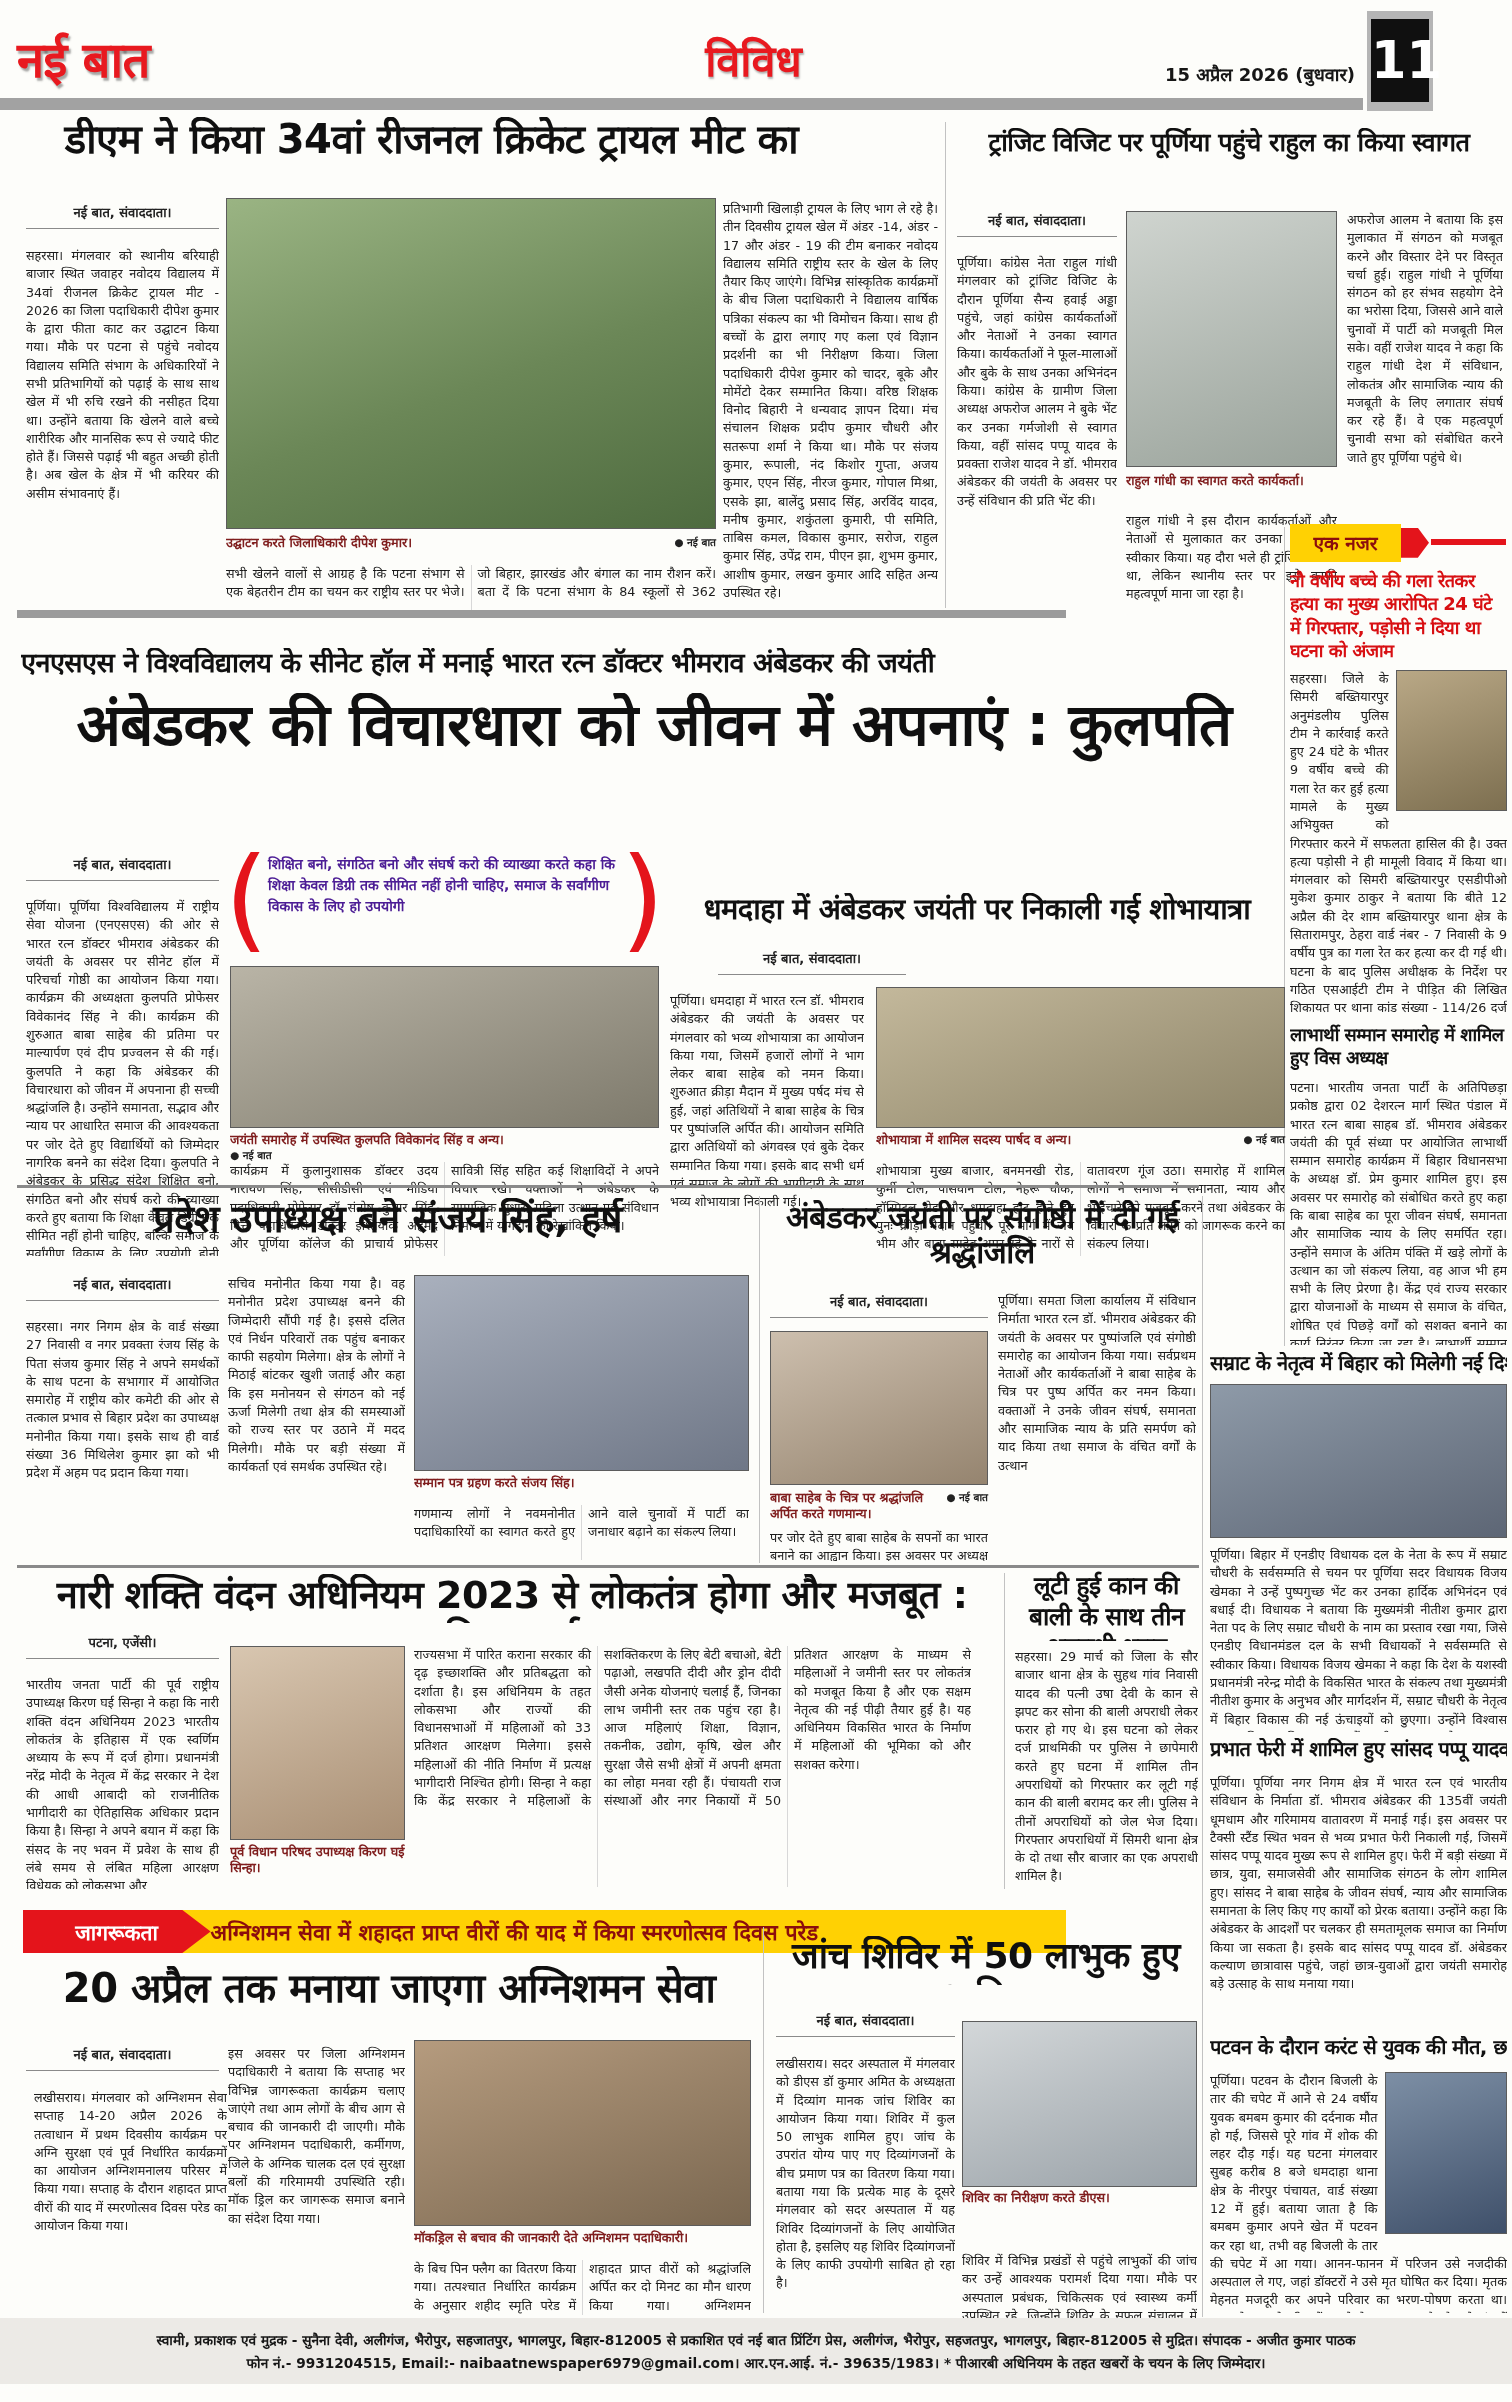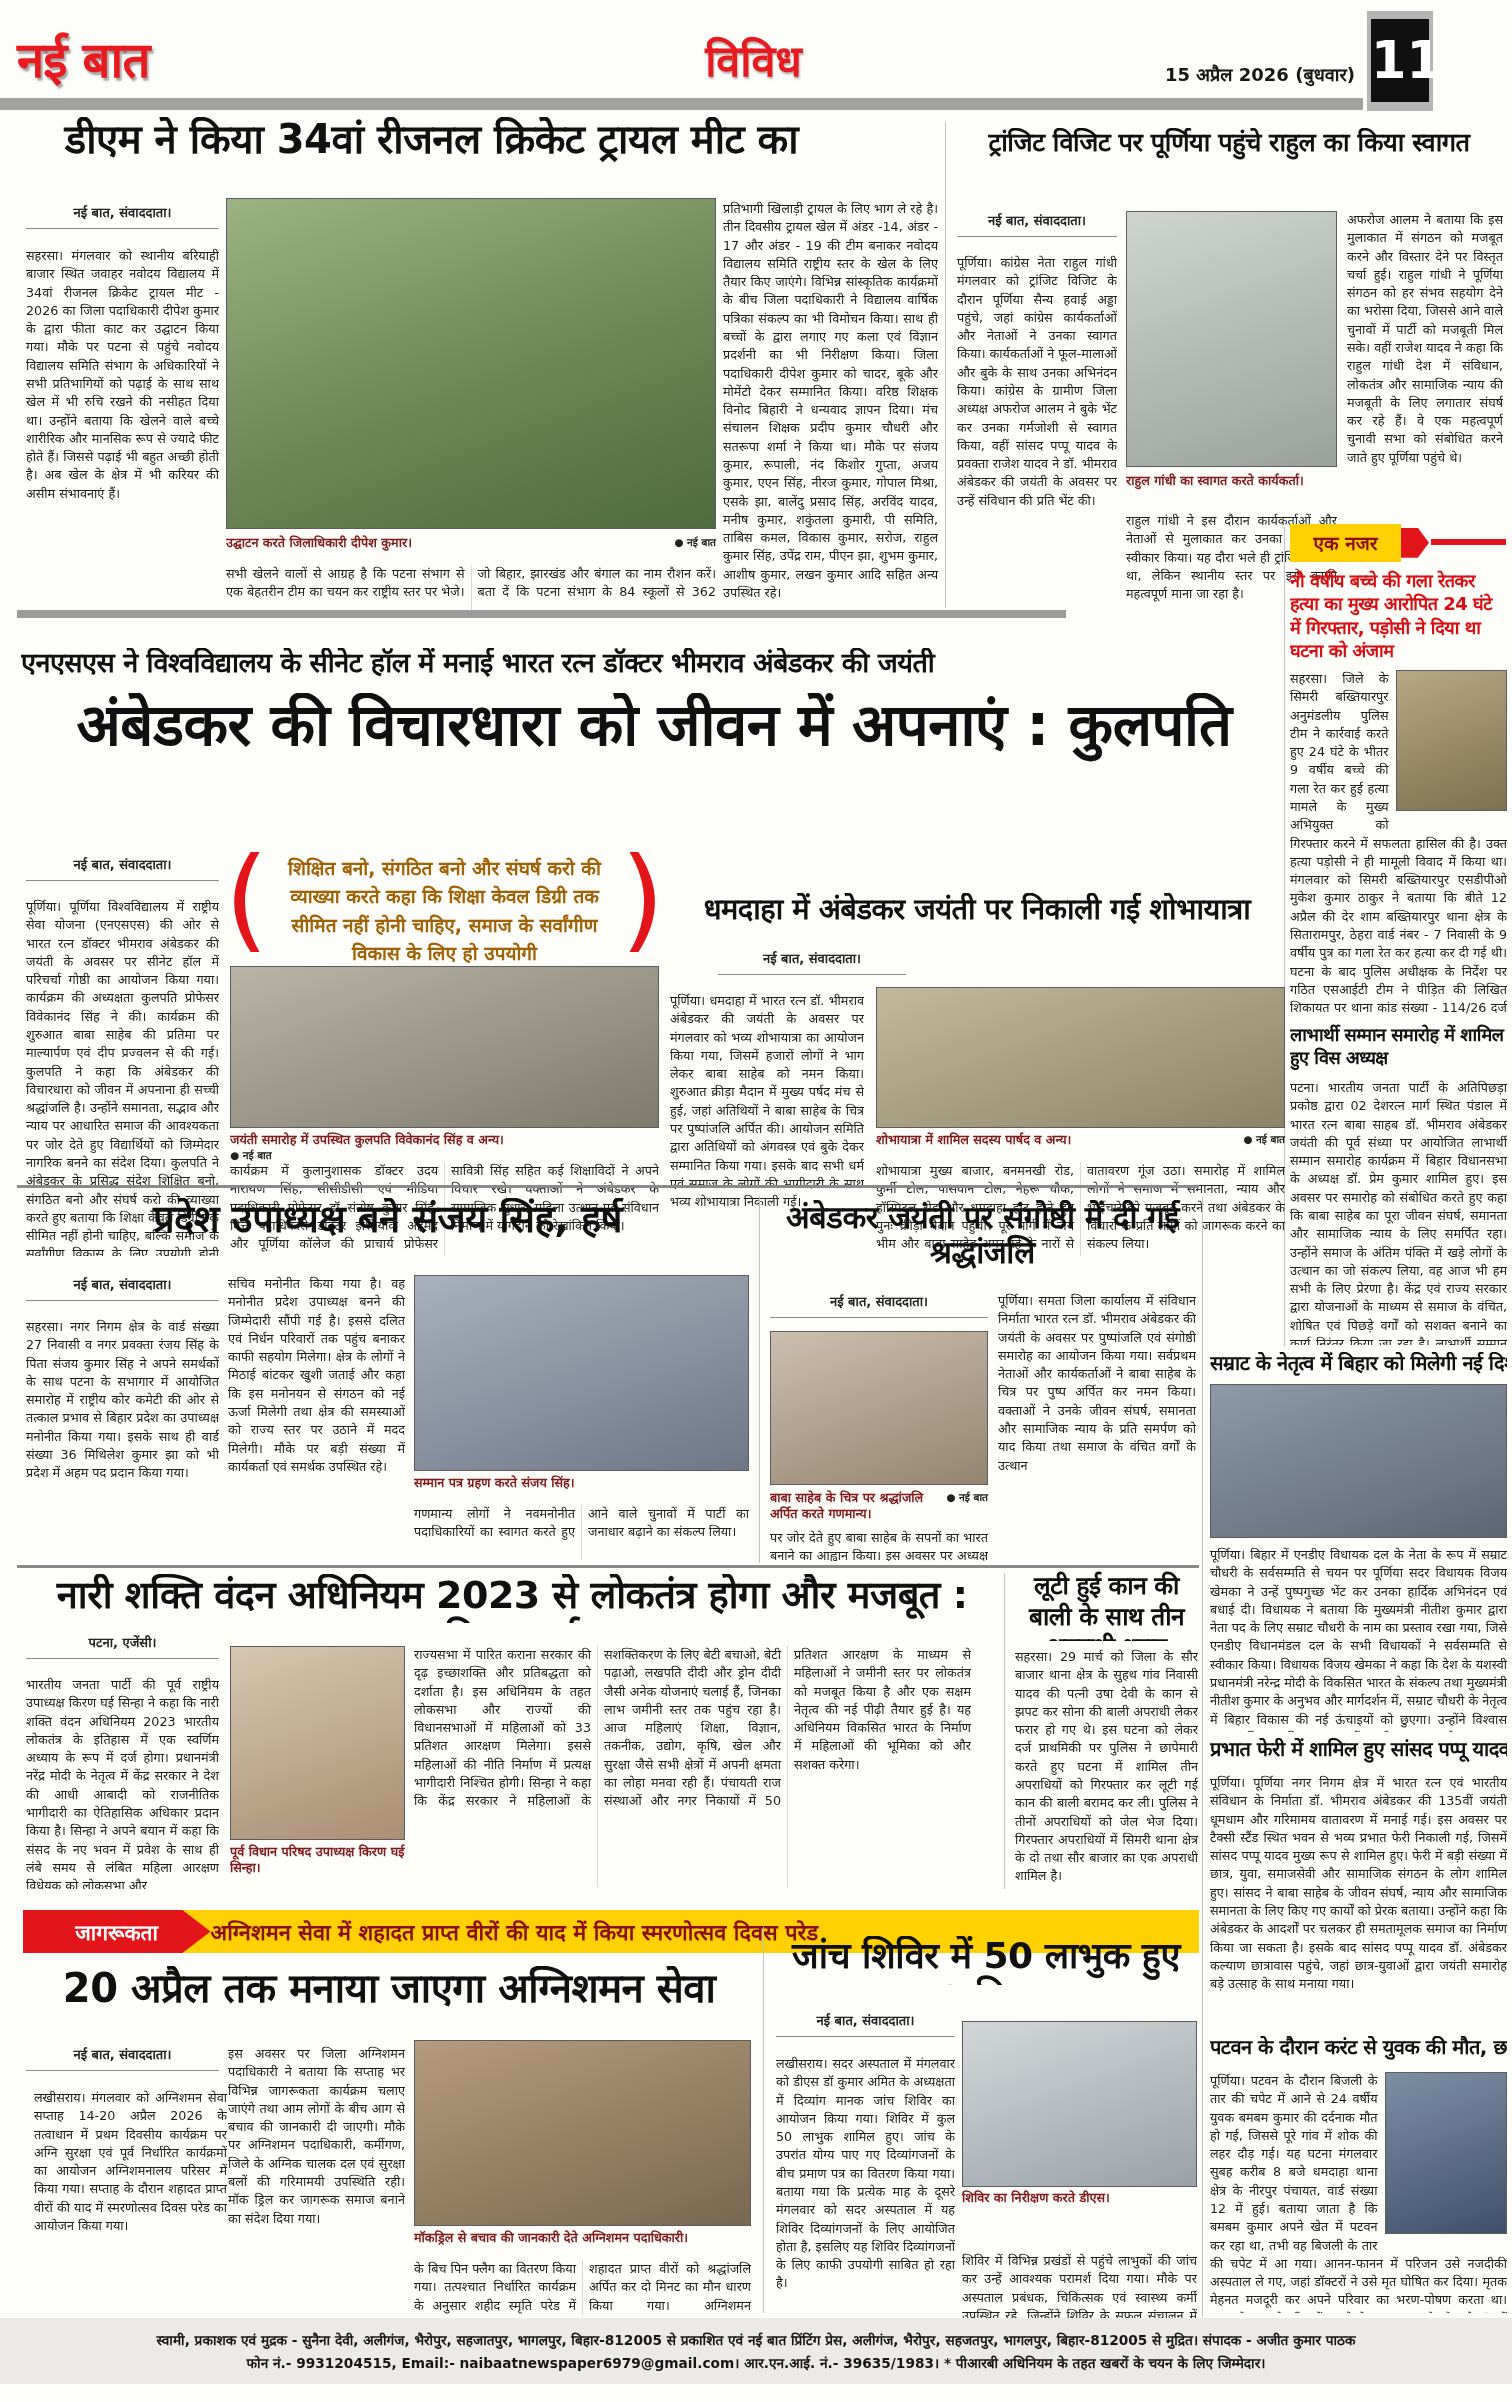--- a/index.html
+++ b/index.html
@@ -20,21 +20,21 @@
   .two-col{column-count:2;column-gap:13px;column-rule:0.9px solid #d8d8d8;}
   .three-col{column-count:3;column-gap:13px;column-rule:0.9px solid #d8d8d8;}
   .masthead{font-size:49px;font-weight:800;color:#e8191f;text-shadow:1.9px 2.8px 1.9px rgba(60,60,60,.45);letter-spacing:-0.9px;}
   .sectionname{font-size:43px;font-weight:800;color:#e8191f;text-shadow:0.9px 1.9px 1.9px rgba(60,60,60,.4);}
   .pagebox{background:#101010;color:#fff;font-size:51px;font-weight:800;text-align:center;}
   .banner-label{background:#e4141b;color:#fff;font-weight:800;display:flex;align-items:center;
     justify-content:center;clip-path:polygon(0 0,85% 0,100% 50%,85% 100%,0 100%);}
   .kickerband{background:#ffd103;display:flex;align-items:center;}
   .kickertext{color:#8b0d0d;font-weight:800;}
   .pq-paren{position:absolute;color:#e4141b;font-size:113px;font-weight:400;line-height:1;top:-3.8px;}
-  .quote{font-size:19px;font-weight:700;text-align:center;line-height:1.5;color:#a16207;}
+  .quote{font-size:14px;font-weight:700;text-align:left;line-height:1.5;color:#4c1d95;}
   .floatphoto{float:right;margin:0 0 5.6px 7.5px;}
 </style>
 </head>
 <body>
 
 <div id="page">
 
   <div class="abs masthead" style="left:17px;top:24.5px;width:301px;height:62px;">नई बात</div>
   <div class="abs sectionname center" style="left:584px;top:30px;width:339px;height:56px;">विविध</div>
   <div class="abs" style="left:1073px;top:62px;width:282px;text-align:right;font-size:18px;font-weight:700;">15 अप्रैल 2026 (बुधवार)</div>
@@ -142,21 +142,21 @@
   <div class="abs byline" style="left:26px;top:1633px;width:193px;">पटना, एजेंसी।</div>
   <div class="abs bodytext" style="left:26px;top:1676px;width:193px;height:213px;">भारतीय जनता पार्टी की पूर्व राष्ट्रीय उपाध्यक्ष किरण घई सिन्हा ने कहा कि नारी शक्ति वंदन अधिनियम 2023 भारतीय लोकतंत्र के इतिहास में एक स्वर्णिम अध्याय के रूप में दर्ज होगा। प्रधानमंत्री नरेंद्र मोदी के नेतृत्व में केंद्र सरकार ने देश की आधी आबादी को राजनीतिक भागीदारी का ऐतिहासिक अधिकार प्रदान किया है। सिन्हा ने अपने बयान में कहा कि संसद के नए भवन में प्रवेश के साथ ही लंबे समय से लंबित महिला आरक्षण विधेयक को लोकसभा और</div>
   <div class="abs photo" style="left:230px;top:1646px;width:175px;height:194px;background:linear-gradient(160deg,#d8c6b0,#a98f74);"></div>
   <div class="abs caption" style="left:230px;top:1844px;width:175px;height:41px;">पूर्व विधान परिषद उपाध्यक्ष किरण घई सिन्हा।</div>
   <div class="abs bodytext three-col" style="left:414px;top:1646px;width:557px;height:241px;">राज्यसभा में पारित कराना सरकार की दृढ़ इच्छाशक्ति और प्रतिबद्धता को दर्शाता है। इस अधिनियम के तहत लोकसभा और राज्यों की विधानसभाओं में महिलाओं को 33 प्रतिशत आरक्षण मिलेगा। इससे महिलाओं की नीति निर्माण में प्रत्यक्ष भागीदारी निश्चित होगी। सिन्हा ने कहा कि केंद्र सरकार ने महिलाओं के सशक्तिकरण के लिए बेटी बचाओ, बेटी पढ़ाओ, लखपति दीदी और ड्रोन दीदी जैसी अनेक योजनाएं चलाई हैं, जिनका लाभ जमीनी स्तर तक पहुंच रहा है। आज महिलाएं शिक्षा, विज्ञान, तकनीक, उद्योग, कृषि, खेल और सुरक्षा जैसे सभी क्षेत्रों में अपनी क्षमता का लोहा मनवा रही हैं। पंचायती राज संस्थाओं और नगर निकायों में 50 प्रतिशत आरक्षण के माध्यम से महिलाओं ने जमीनी स्तर पर लोकतंत्र को मजबूत किया है और एक सक्षम नेतृत्व की नई पीढ़ी तैयार हुई है। यह अधिनियम विकसित भारत के निर्माण में महिलाओं की भूमिका को और सशक्त करेगा।</div>
 
   <div class="abs vrule" style="left:1004px;top:1573px;height:316px;"></div>
   <div class="abs headline center" style="left:1015px;top:1571px;width:183px;height:70px;font-size:24.5px;line-height:1.25;">लूटी हुई कान की बाली के साथ तीन अपराधी धराए</div>
   <div class="abs bodytext" style="left:1015px;top:1648px;width:183px;height:241px;">सहरसा। 29 मार्च को जिला के सौर बाजार थाना क्षेत्र के सुहथ गांव निवासी यादव की पत्नी उषा देवी के कान से झपट कर सोना की बाली अपराधी लेकर फरार हो गए थे। इस घटना को लेकर दर्ज प्राथमिकी पर पुलिस ने छापेमारी करते हुए घटना में शामिल तीन अपराधियों को गिरफ्तार कर लूटी गई कान की बाली बरामद कर ली। पुलिस ने तीनों अपराधियों को जेल भेज दिया। गिरफ्तार अपराधियों में सिमरी थाना क्षेत्र के दो तथा सौर बाजार का एक अपराधी शामिल है।</div>
 
-  <div class="abs kickerband" style="left:22.6px;top:1910px;width:1176px;height:43px;">
+  <div class="abs kickerband" style="left:22.6px;top:1910px;width:1043px;height:43px;">
     <div class="banner-label" style="width:188px;height:43px;font-size:21px;">जागरूकता</div>
     <div class="kickertext" style="flex:1;text-align:left;font-size:21.7px;">अग्निशमन सेवा में शहादत प्राप्त वीरों की याद में किया स्मरणोत्सव दिवस परेड</div>
   </div>
   <div class="abs headline center" style="left:22.6px;top:1966px;width:733px;height:53px;font-size:40px;">20 अप्रैल तक मनाया जाएगा अग्निशमन सेवा सप्ताह</div>
   <div class="abs byline" style="left:26px;top:2045px;width:193px;">नई बात, संवाददाता।</div>
   <div class="abs bodytext" style="left:26px;top:2089px;width:193px;height:224px;margin-left:8px;">लखीसराय। मंगलवार को अग्निशमन सेवा सप्ताह 14-20 अप्रैल 2026 के तत्वाधान में प्रथम दिवसीय कार्यक्रम पर अग्नि सुरक्षा एवं पूर्व निर्धारित कार्यक्रमों का आयोजन अग्निशमनालय परिसर में किया गया। सप्ताह के दौरान शहादत प्राप्त वीरों की याद में स्मरणोत्सव दिवस परेड का आयोजन किया गया।</div>
   <div class="abs bodytext" style="left:228px;top:2045px;width:177px;height:267px;">इस अवसर पर जिला अग्निशमन पदाधिकारी ने बताया कि सप्ताह भर विभिन्न जागरूकता कार्यक्रम चलाए जाएंगे तथा आम लोगों के बीच आग से बचाव की जानकारी दी जाएगी। मौके पर अग्निशमन पदाधिकारी, कर्मीगण, जिले के अग्निक चालक दल एवं सुरक्षा बलों की गरिमामयी उपस्थिति रही। मॉक ड्रिल कर जागरूक समाज बनाने का संदेश दिया गया।</div>
   <div class="abs photo" style="left:414px;top:2040px;width:337px;height:186px;background:linear-gradient(160deg,#b59b7e,#7a6750);"></div>
   <div class="abs caption" style="left:414px;top:2230px;width:337px;height:22.6px;">मॉकड्रिल से बचाव की जानकारी देते अग्निशमन पदाधिकारी।</div>
   <div class="abs bodytext two-col" style="left:414px;top:2260px;width:337px;height:55px;">के बिच पिन फ्लैग का वितरण किया गया। तत्पश्चात निर्धारित कार्यक्रम के अनुसार शहीद स्मृति परेड में शहादत प्राप्त वीरों को श्रद्धांजलि अर्पित कर दो मिनट का मौन धारण किया गया। अग्निशमन पदाधिकारियों, कर्मियों, गणमान्य व्यक्तियों एवं मीडिया बन्धुओं ने आयोजन में भाग लिया।</div>

